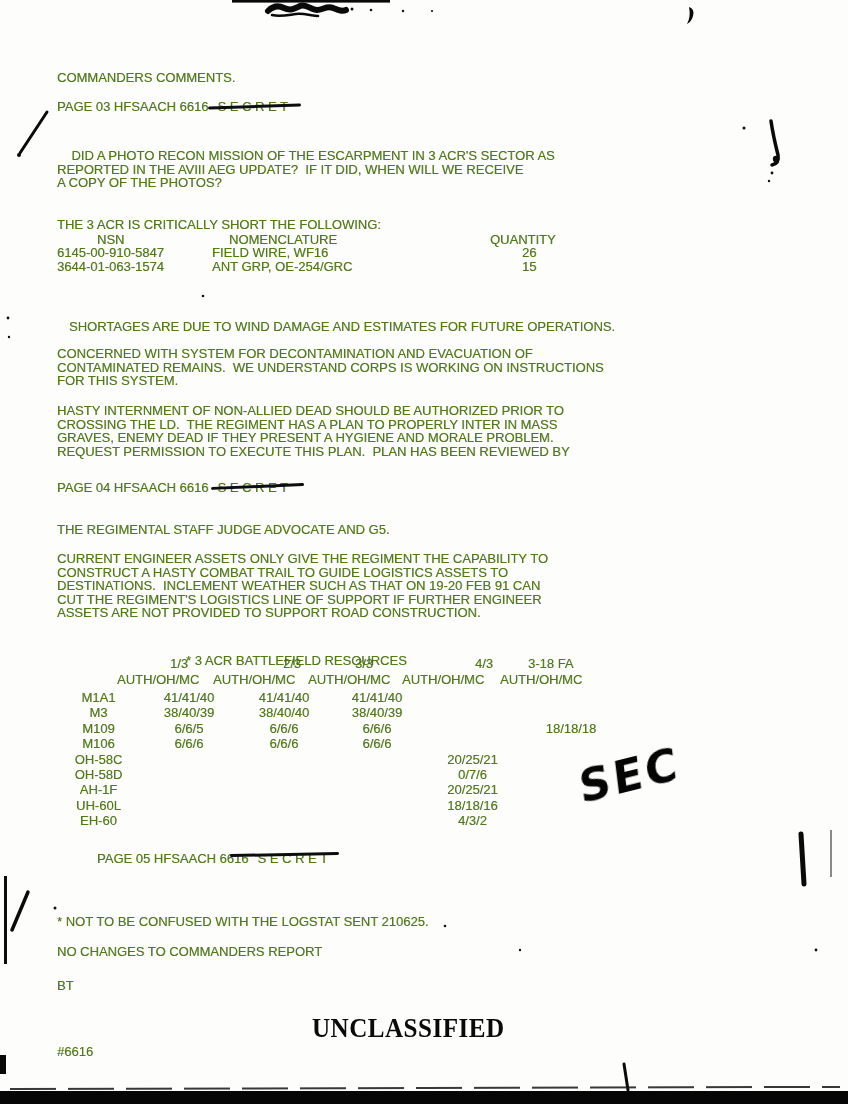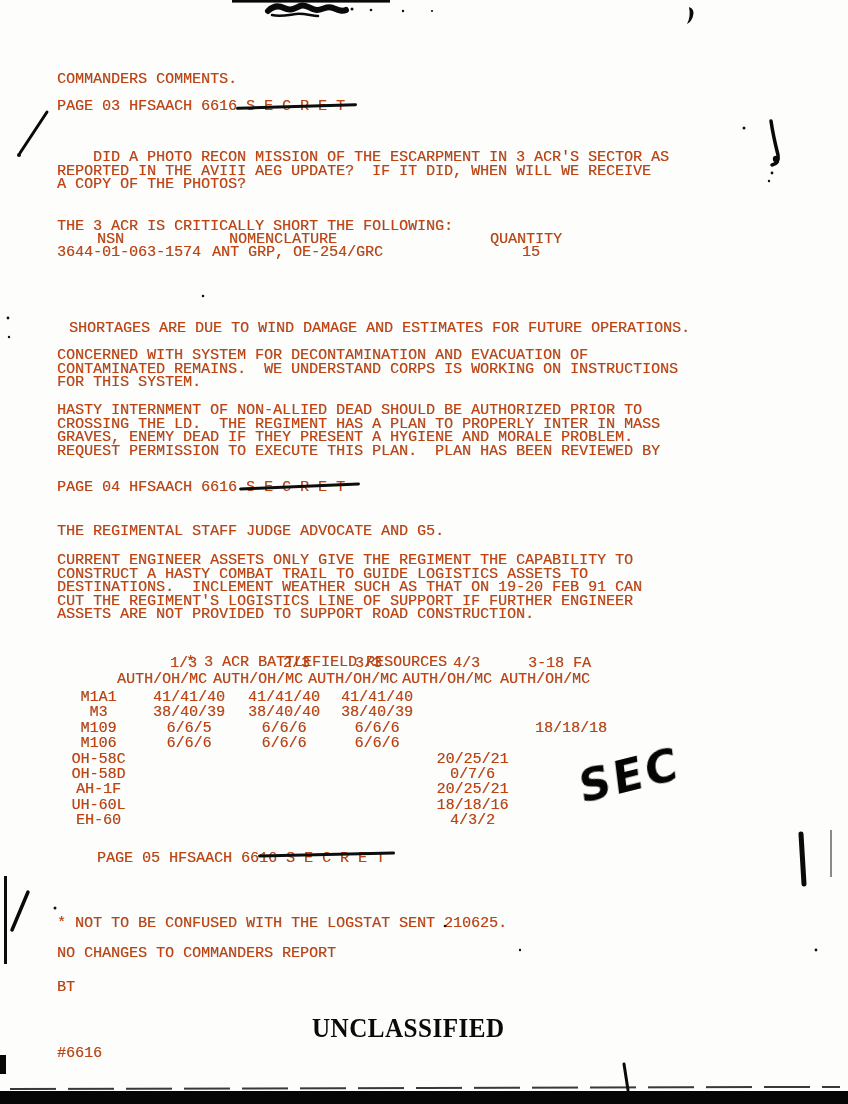--- a/index.html
+++ b/index.html
@@ -3,23 +3,23 @@
 <meta charset="utf-8">
 <style>
   html,body { margin:0; padding:0; background:#e8e8e8; }
   .page {
     position:relative; width:848px; height:1104px; margin:0 auto;
     background:#fdfdfc; overflow:hidden;
     font-family:"DejaVu Sans Mono", monospace;
   }
   
   .tw {
-    position:absolute; color:#c2410c;
-    font-family:Liberation Mono, monospace;
-    font-size:15px; line-height:13.5px; white-space:pre;
+    position:absolute; color:#4d7c0f;
+    font-family:Liberation Sans, sans-serif;
+    font-size:13px; line-height:13.5px; white-space:pre;
     text-shadow:0.4px 0.4px 0 rgba(25,25,25,0.35);
     filter:blur(0.2px);
   }
   .hdr-row { position:absolute; height:14px; }
   .hcell { position:absolute; top:0; white-space:pre; }
   
   .srow { display:grid; grid-template-columns:155px 278px 120px; height:13.5px; }
   .scell { white-space:pre; }
   .scell-2 { padding-left:32px; }
   
@@ -66,21 +66,21 @@
 
   <div class="tw" style="left:57px; top:100px;"><span>PAGE 03 HFSAACH 6616</span><span class="classif"><span>S E C R E T</span><i class="strike strike-a"></i></span></div>
 
   <pre class="tw" style="left:57px; top:136px;">    DID A PHOTO RECON MISSION OF THE ESCARPMENT IN 3 ACR'S SECTOR AS
 REPORTED IN THE AVIII AEG UPDATE?  IF IT DID, WHEN WILL WE RECEIVE
 A COPY OF THE PHOTOS?</pre>
 
   <pre class="tw" style="left:57px; top:205px;">THE 3 ACR IS CRITICALLY SHORT THE FOLLOWING:</pre>
 
   <div class="hdr-row tw" style="left:57px; top:233px; width:600px;"><span class="hcell" style="left: 40px;">NSN</span><span class="hcell" style="left: 172px;">NOMENCLATURE</span><span class="hcell" style="left: 433px;">QUANTITY</span></div>
-  <div class="tw" style="left:57px; top:246px;"><div class="srow"><span class="scell scell-0">3644-01-063-1574</span><span class="scell scell-1">ANT GRP, OE-254/GRC</span><span class="scell scell-2">15</span></div></div>
+  <div class="tw" style="left:57px; top:246px;"><div class="srow"><span class="scell scell-0">6145-00-910-5847</span><span class="scell scell-1">FIELD WIRE, WF16</span><span class="scell scell-2">26</span></div><div class="srow"><span class="scell scell-0">3644-01-063-1574</span><span class="scell scell-1">ANT GRP, OE-254/GRC</span><span class="scell scell-2">15</span></div></div>
 
   <pre class="tw" style="left:57px; top:307px;margin-left:12px;">SHORTAGES ARE DUE TO WIND DAMAGE AND ESTIMATES FOR FUTURE OPERATIONS.</pre>
 
   <pre class="tw" style="left:57px; top:334px;">CONCERNED WITH SYSTEM FOR DECONTAMINATION AND EVACUATION OF
 CONTAMINATED REMAINS.  WE UNDERSTAND CORPS IS WORKING ON INSTRUCTIONS
 FOR THIS SYSTEM.</pre>
 
   <pre class="tw" style="left:57px; top:392px;margin-top:12px;">HASTY INTERNMENT OF NON-ALLIED DEAD SHOULD BE AUTHORIZED PRIOR TO
 CROSSING THE LD.  THE REGIMENT HAS A PLAN TO PROPERLY INTER IN MASS
 GRAVES, ENEMY DEAD IF THEY PRESENT A HYGIENE AND MORALE PROBLEM.
@@ -90,21 +90,21 @@
 
   <pre class="tw" style="left:57px; top:510px;">THE REGIMENTAL STAFF JUDGE ADVOCATE AND G5.</pre>
 
   <pre class="tw" style="left:57px; top:539px;">CURRENT ENGINEER ASSETS ONLY GIVE THE REGIMENT THE CAPABILITY TO
 CONSTRUCT A HASTY COMBAT TRAIL TO GUIDE LOGISTICS ASSETS TO
 DESTINATIONS.  INCLEMENT WEATHER SUCH AS THAT ON 19-20 FEB 91 CAN
 CUT THE REGIMENT'S LOGISTICS LINE OF SUPPORT IF FURTHER ENGINEER
 ASSETS ARE NOT PROVIDED TO SUPPORT ROAD CONSTRUCTION.</pre>
 
   <pre class="tw" style="left:186px; top:641px;">* 3 ACR BATTLEFIELD RESOURCES</pre>
-  <div class="hdr-row tw" style="left:57px; top:657px; width:620px;"><span class="hcell" style="left: 113px;">1/3</span><span class="hcell" style="left: 206px; margin-left: 20px;">2/3</span><span class="hcell" style="left: 298px; text-align: right;">3/3</span><span class="hcell" style="left: 396px;">4/3</span><span class="hcell" style="left: 471px;">3-18 FA</span></div>
+  <div class="hdr-row tw" style="left:57px; top:657px; width:620px;"><span class="hcell" style="left: 113px;">1/3</span><span class="hcell" style="left: 206px; margin-left: 20px;">2/3</span><span class="hcell" style="left: 298px; text-align: right;">3/3</span><span class="hcell" style="left: 418px;">4/3</span><span class="hcell" style="left: 471px;">3-18 FA</span></div>
   <div class="hdr-row tw" style="left:57px; top:673px; width:620px;"><span class="hcell" style="left: 60px;">AUTH/OH/MC</span><span class="hcell" style="left: 156px;">AUTH/OH/MC</span><span class="hcell" style="left: 251px;">AUTH/OH/MC</span><span class="hcell" style="left: 345px;">AUTH/OH/MC</span><span class="hcell" style="left: 443px;">AUTH/OH/MC</span></div>
   <div class="tw" style="left:57px; top:690px; line-height:15.4px;"><div class="rrow"><span class="rcell">M1A1</span><span class="rcell">41/41/40</span><span class="rcell">41/41/40</span><span class="rcell">41/41/40</span><span class="rcell"></span><span class="rcell"></span></div><div class="rrow"><span class="rcell">M3</span><span class="rcell">38/40/39</span><span class="rcell">38/40/40</span><span class="rcell">38/40/39</span><span class="rcell"></span><span class="rcell"></span></div><div class="rrow"><span class="rcell">M109</span><span class="rcell">6/6/5</span><span class="rcell">6/6/6</span><span class="rcell">6/6/6</span><span class="rcell"></span><span class="rcell">18/18/18</span></div><div class="rrow"><span class="rcell">M106</span><span class="rcell">6/6/6</span><span class="rcell">6/6/6</span><span class="rcell">6/6/6</span><span class="rcell"></span><span class="rcell"></span></div><div class="rrow"><span class="rcell">OH-58C</span><span class="rcell"></span><span class="rcell"></span><span class="rcell"></span><span class="rcell">20/25/21</span><span class="rcell"></span></div><div class="rrow"><span class="rcell">OH-58D</span><span class="rcell"></span><span class="rcell"></span><span class="rcell"></span><span class="rcell">0/7/6</span><span class="rcell"></span></div><div class="rrow"><span class="rcell">AH-1F</span><span class="rcell"></span><span class="rcell"></span><span class="rcell"></span><span class="rcell">20/25/21</span><span class="rcell"></span></div><div class="rrow"><span class="rcell">UH-60L</span><span class="rcell"></span><span class="rcell"></span><span class="rcell"></span><span class="rcell">18/18/16</span><span class="rcell"></span></div><div class="rrow"><span class="rcell">EH-60</span><span class="rcell"></span><span class="rcell"></span><span class="rcell"></span><span class="rcell">4/3/2</span><span class="rcell"></span></div></div>
 
   <div class="tw" style="left:57px; top:852px;margin-left:40px;"><span>PAGE 05 HFSAACH 6616</span><span class="classif"><span>S E C R E T</span><i class="strike strike-c"></i></span></div>
 
   <pre class="tw" style="left:57px; top:902px;">* NOT TO BE CONFUSED WITH THE LOGSTAT SENT 210625.</pre>
   <pre class="tw" style="left:57px; top:932px;">NO CHANGES TO COMMANDERS REPORT</pre>
   <pre class="tw" style="left:57px; top:966px;">BT</pre>
   <pre class="tw" style="left:57px; top:1032px;">#6616</pre>
 

